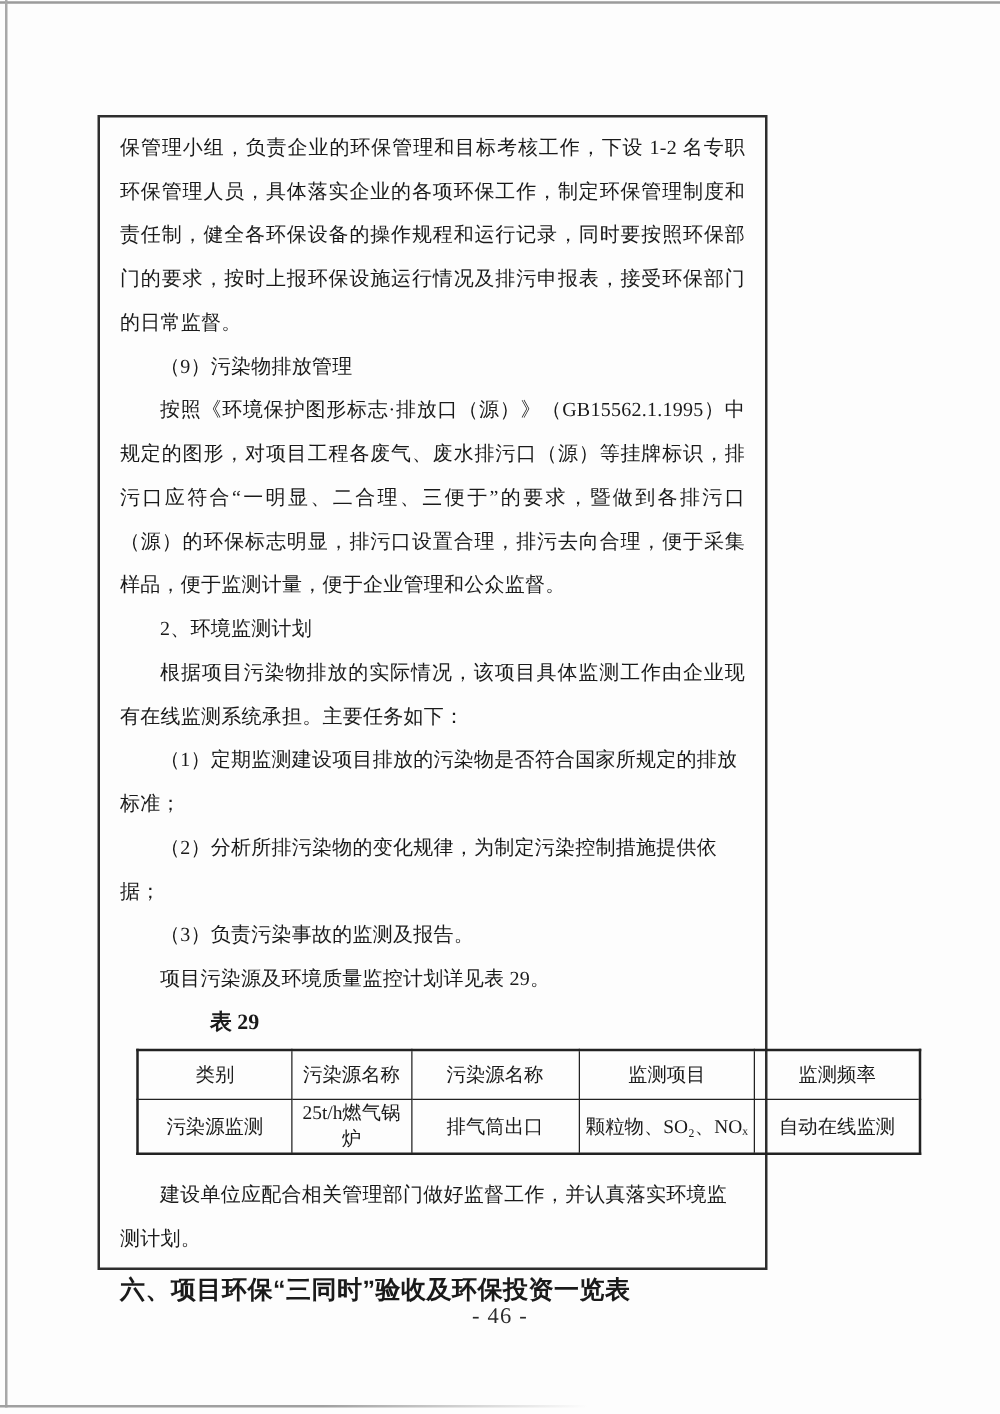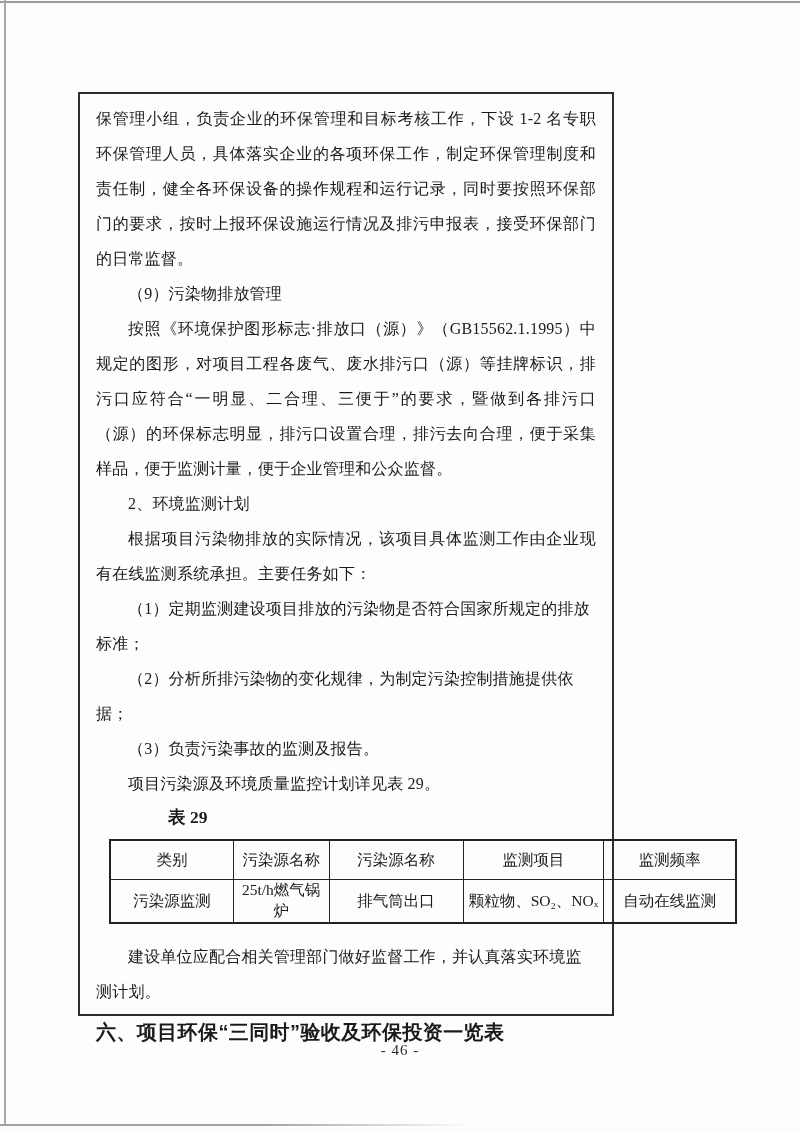--- a/index.html
+++ b/index.html
@@ -92,21 +92,21 @@
     font-weight: bold;
     font-size: 20px;
     line-height: 35px;
     letter-spacing: 0.4px;
   }
 
   .page-number {
     position: absolute;
     left: 0; top: 1042px; width: 800px;
     text-align: center;
-    font-size: 15px;
+    font-size: 18px;
     color: #2b2b2b;
     letter-spacing: 1px;
   }
 </style>
 </head>
 <body>
 
 <div class="frame-top"></div>
 <div class="frame-left"></div>
 <div class="frame-bottom"></div>

